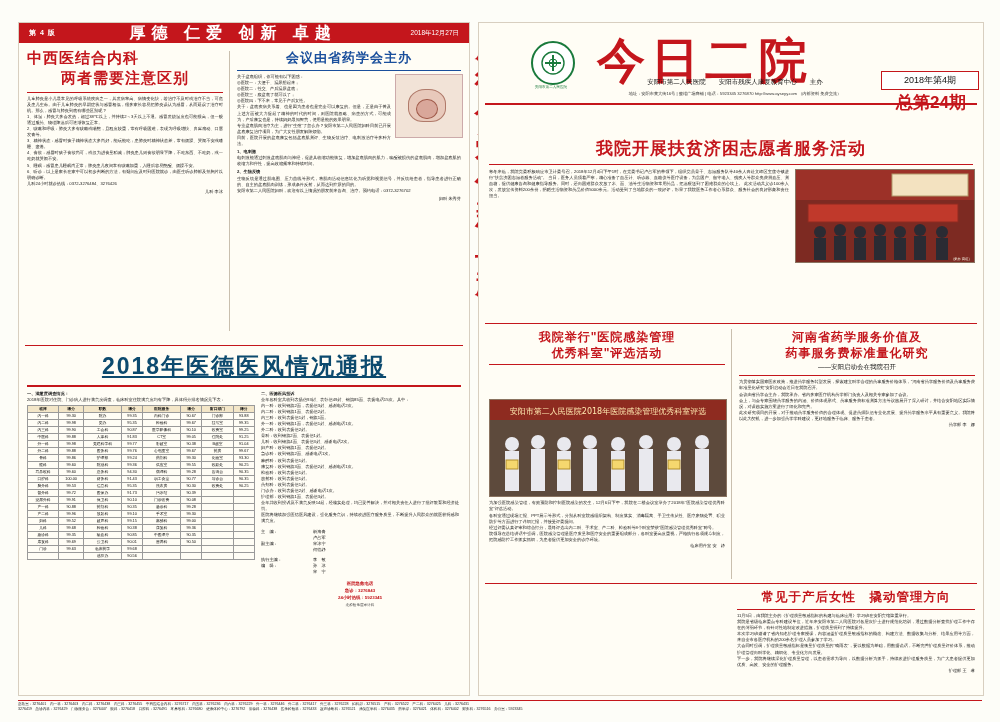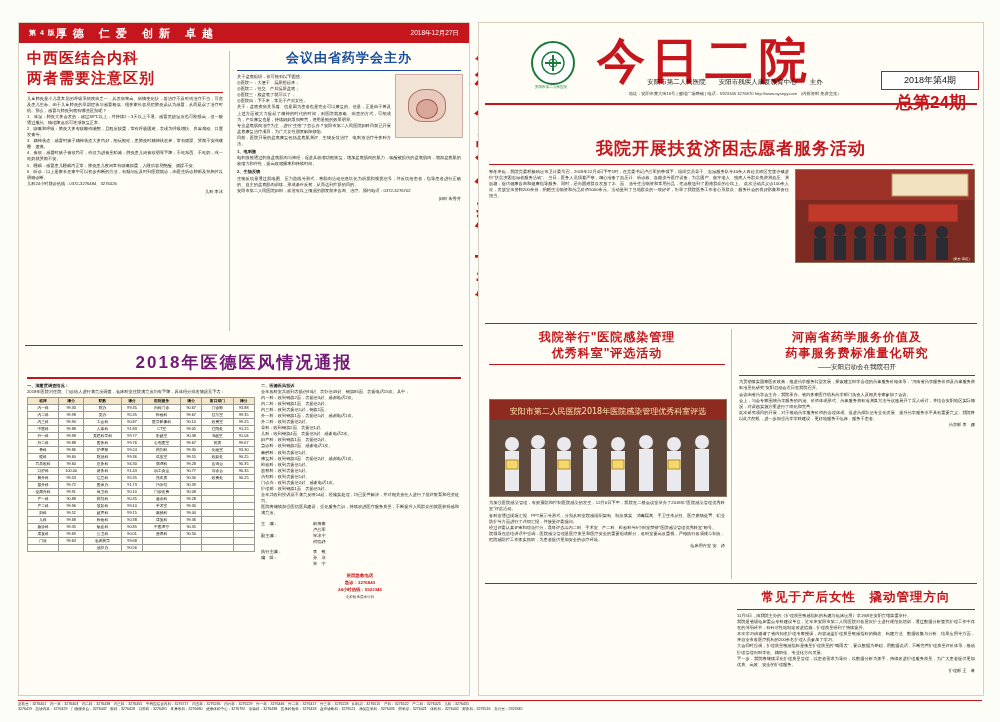--- a/index.html
+++ b/index.html
@@ -14,21 +14,21 @@
   .xtiny{font-size:3.6px;line-height:1.3;}
   .bold{font-weight:bold;}
   .center{text-align:center;}
 
   
   .left-page{position:absolute;left:18px;top:22px;width:450px;height:672px;
     border:1px solid #d8cfc0;background:#fffdf5;}
   .l-masthead{position:absolute;left:0;top:0;width:450px;height:20px;
     background:#c4161c;display:flex;align-items:center;}
   .l-masthead .pg{color:#fff;font-size:7px;font-weight:bold;padding-left:10px;letter-spacing:1px;}
-  .l-masthead .slogan{flex:1;text-align:left;color:#fff;font-size:11px;font-weight:bold;letter-spacing:6px;}
+  .l-masthead .slogan{flex:1;text-align:center;color:#fff;font-size:16px;font-weight:bold;letter-spacing:6px;}
   .l-masthead .date{color:#fff;font-size:6.5px;padding-right:10px;}
 
   .l-hr{position:absolute;left:6px;width:438px;height:1px;background:#c4161c;}
 
   .art-h1{font-size:15px;font-weight:bold;color:#c4161c;line-height:1.25;letter-spacing:1px;}
   .art-h2{font-size:13px;font-weight:bold;color:#1a4f9c;letter-spacing:1px;}
   .col-txt{font-size:4.2px;line-height:1.45;text-align:justify;color:#222;}
 
   .divider-v{position:absolute;width:1px;background:#c9bfae;}
 
@@ -90,21 +90,21 @@
   <div class="left-page">
 
     <div class="l-masthead">
       <div class="pg">第 4 版</div>
       <div class="slogan">厚德 仁爱 创新 卓越</div>
       <div class="date">2018年12月27日</div>
     </div>
 
     <div style="position:absolute;left:8px;top:26px;width:196px;">
       <div class="art-h1">中西医结合内科</div>
-      <div class="art-h1" style="margin-top:1px;">两者需要注意区别</div>
+      <div class="art-h1" style="margin-top:1px;text-align:center;">两者需要注意区别</div>
       <div style="height:1px;background:#c4161c;margin:4px 0 3px;"></div>
       <div class="col-txt" style="white-space:pre-line;">儿童肺炎是小儿最常见的呼吸系统疾病之一，其发病率高、病情变化快，若治疗不及时或治疗不当，可危及患儿生命。由于儿童肺炎的早期症状与感冒相似，很多家长容易把肺炎误认为感冒，从而延误了治疗时机。那么，感冒与肺炎到底有哪些区别呢？
 1、体温：肺炎大多会发热，超过38℃以上，并持续2～3天以上不退。感冒发烧温度也可能很高，但一般通过服药、物理降温后可逐渐恢复正常。
 2、咳嗽和呼吸：肺炎大多有咳嗽或喘憋，且程度较重，常有呼吸困难，表现为呼吸增快、鼻翼扇动、口唇发青等。
 3、精神状态：感冒时孩子精神状态大多尚好，能玩能吃；患肺炎时精神状态差，常有烦躁、哭闹不安或嗜睡、疲倦。
 4、食欲：感冒时孩子食欲尚可，或仅为进食量稍减；肺炎患儿则食欲明显下降，不吃东西、不吃奶，或一吃奶就哭闹不安。
 5、睡眠：感冒患儿睡眠尚正常；肺炎患儿夜间常有咳嗽加重，入睡后容易憋醒、烦躁不安。
 6、听诊：以上是家长在家中可以初步判断的方法，有疑问应及时到医院就诊，由医生听诊肺部及拍胸片以明确诊断。
 儿科24小时就诊热线：0372-3276484、3276426</div>
       <div class="col-txt" style="text-align:right;margin-top:2px;">儿科 李冰</div>
@@ -137,21 +137,21 @@
       <div class="col-txt">电刺激能通过刺激盆底肌肉与神经，促进其收缩功能恢复，增加盆底肌肉的肌力，唤醒被损伤的盆底肌肉，增加盆底肌的收缩力和弹性，提高收缩频率和持续时间。</div>
       <div class="col-txt bold red" style="margin-top:2px;">2、生物反馈</div>
       <div class="col-txt" style="white-space:pre-line;">生物反馈是通过肌电图、压力曲线等形式，将肌肉活动信息转化为听觉和视觉信号，并反馈给患者，指导患者进行正确的、自主的盆底肌肉训练，形成条件反射，从而达到控尿的目的。
 安阳市第二人民医院妇科，欢迎有以上情况的朋友前来咨询、治疗。预约电话：0372-3276702</div>
       <div class="col-txt" style="text-align:right;margin-top:2px;">妇科 朱秀芬</div>
     </div>
 
     <div class="l-hr" style="top:322px;"></div>
 
     <div style="position:absolute;left:8px;top:328px;width:434px;">
-      <div class="center" style="font-size:17px;font-weight:bold;color:#701a75;letter-spacing:2px;">2018年医德医风情况通报</div>
+      <div class="center" style="font-size:23px;font-weight:bold;color:#0c4a6e;letter-spacing:2px;text-decoration:underline;">2018年医德医风情况通报</div>
       <div style="height:1.5px;background:#c4161c;margin:3px 0 4px;"></div>
 
       <div style="display:flex;gap:6px;">
 
         <div style="width:228px;">
           <div class="col-txt bold">一、满意度调查情况：</div>
           <div class="col-txt" style="margin-bottom:2px;">2018年医院对住院、门诊病人进行满意度调查，临床科室住院满意度均有下降，具体得分排名情况见下表：</div>
           <table class="md">
             <thead>
                 <tr id="md-head">

